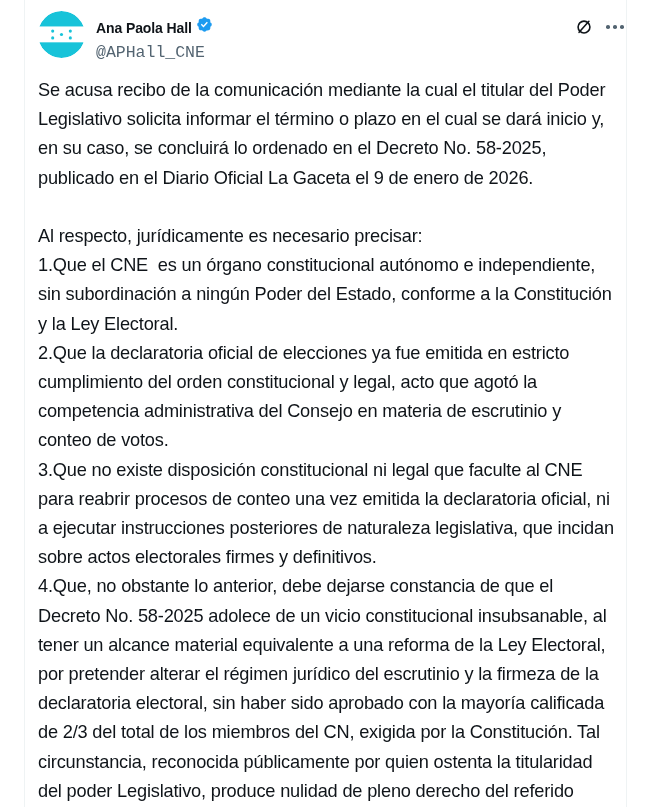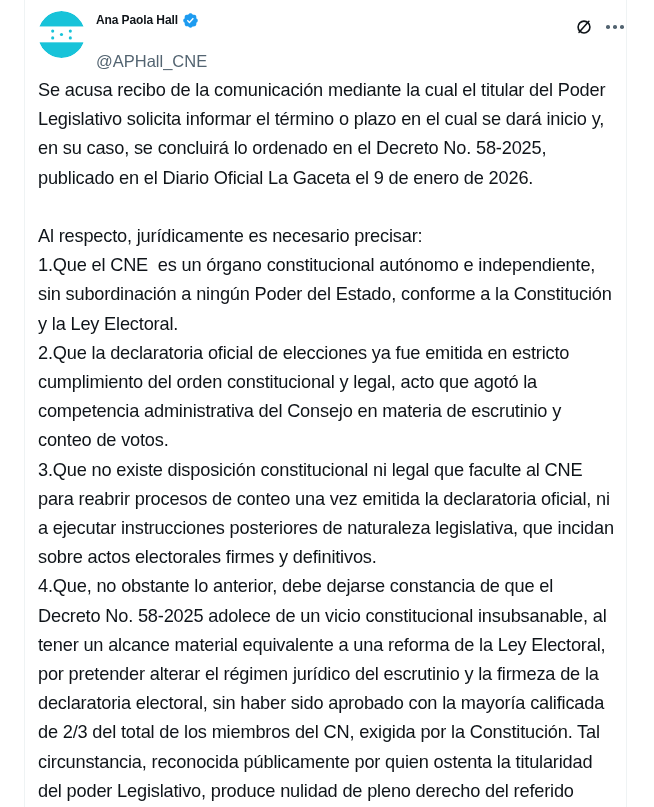--- a/index.html
+++ b/index.html
@@ -62,41 +62,43 @@
     padding-top: 0px;
     min-width: 0;
   }
 
   .name-row {
     display: flex;
     align-items: center;
     line-height: 21px;
   }
   .display-name {
-    font-size: 12px;
+    font-size: 14px;
     font-weight: bold;
     color: #0f1419;
     letter-spacing: -0.1px;
     white-space: nowrap;
+    margin-top: 8px;
   }
   .verified-badge {
     margin-left: 4px;
     width: 17px;
     height: 17px;
     flex: 0 0 17px;
     display: inline-flex;
   }
   .verified-badge svg { display: block; }
 
   .handle {
     font-size: 16.5px;
     color: #536471;
     line-height: 22px;
-    margin-top: 19px;
+    margin-top: 3px;
     white-space: nowrap;
+    font-family: Liberation Mono, monospace;
   }
 
   .header-actions {
     position: absolute;
     right: 0px;
     top: 6px;
     display: flex;
     align-items: center;
     gap: 9px;
   }

